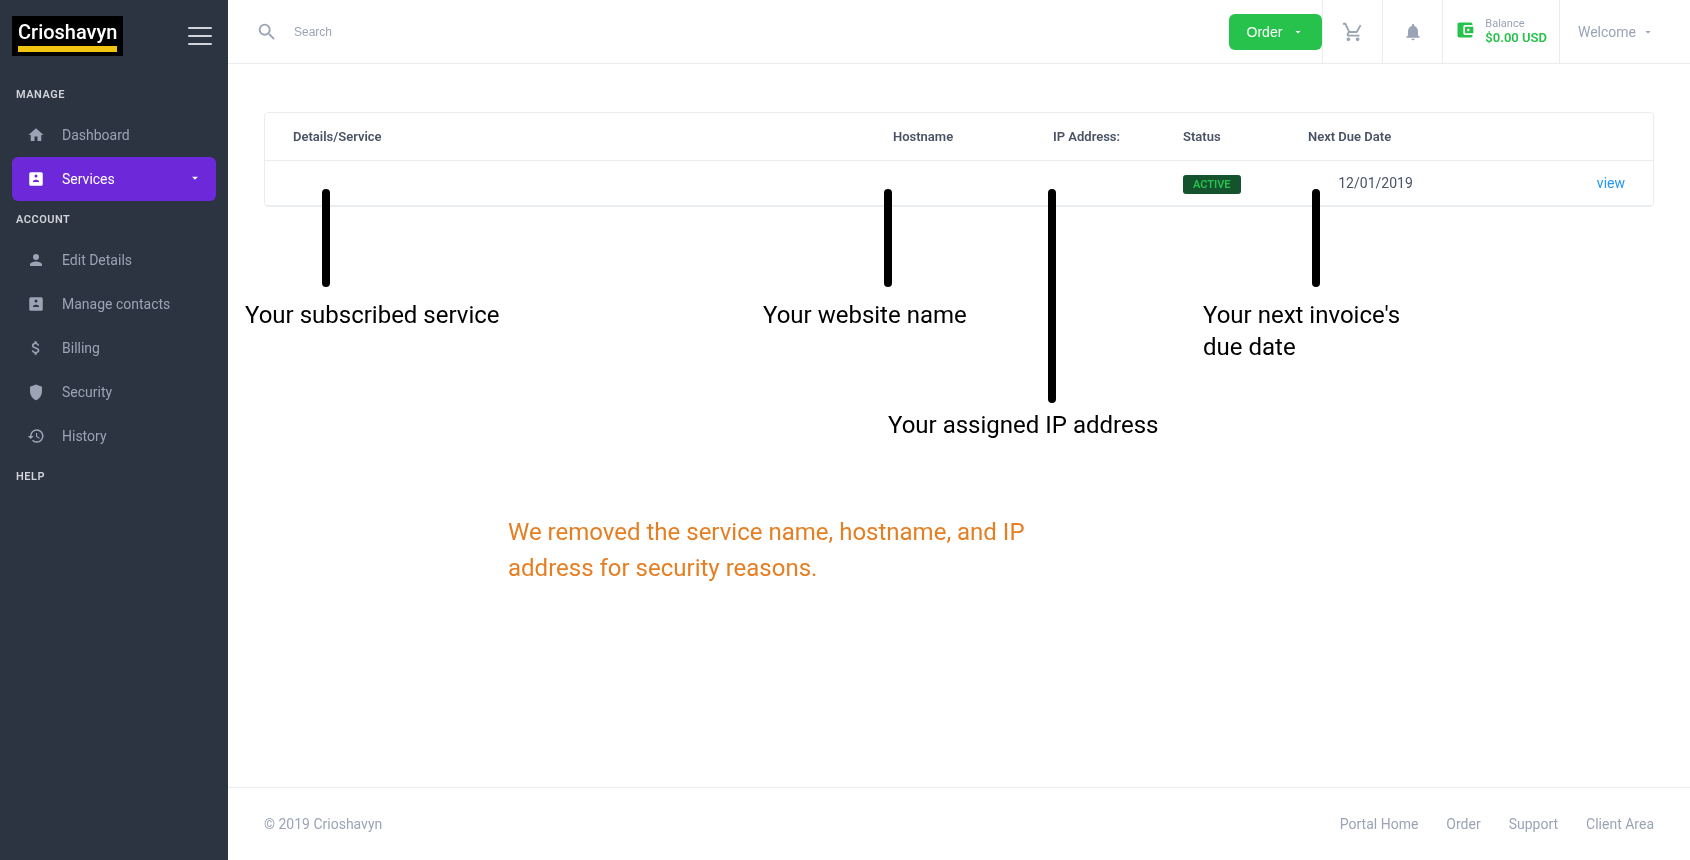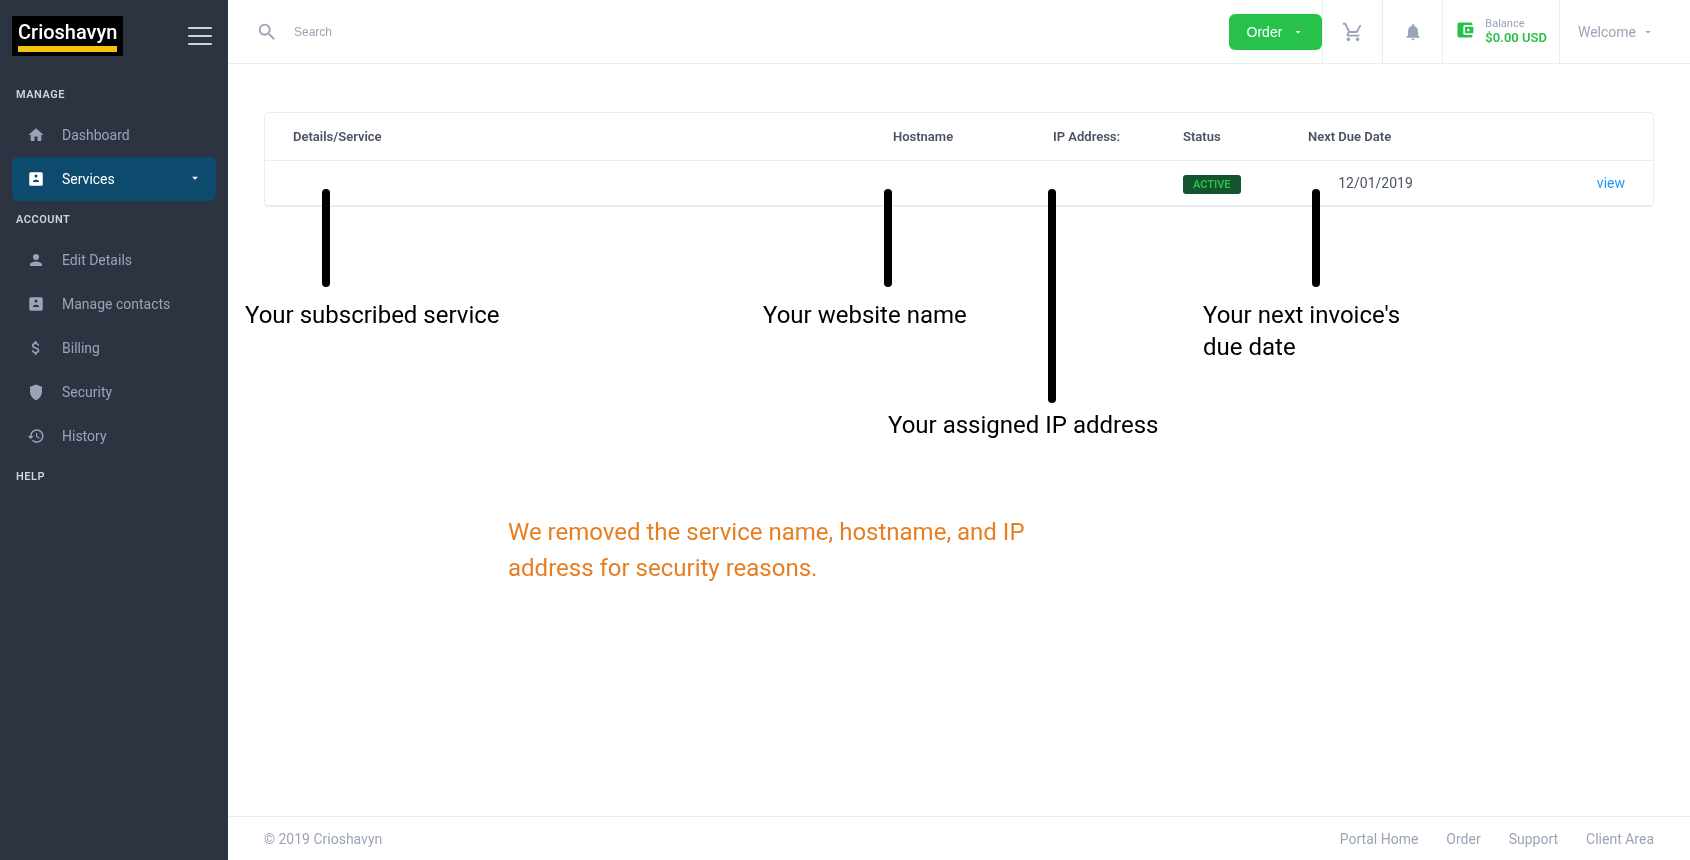--- a/index.html
+++ b/index.html
@@ -12,21 +12,21 @@
     .sidebar-header { display: flex; align-items: center; justify-content: space-between; padding: 8px 16px 20px 12px; }
     .logo { background: #000; padding: 4px 6px; display: inline-block; }
     .logo-text { color: #fff; font-size: 20px; font-weight: 500; }
     .logo-sub { background: #f1c40f; height: 6px; margin-top: 2px; }
     .hamburger { width: 24px; height: 18px; display: flex; flex-direction: column; justify-content: space-between; cursor: pointer; }
     .hamburger span { height: 2px; background: #d0d4da; border-radius: 1px; }
     
     .sidebar-section { padding: 0 12px; }
     .section-title { font-size: 11px; font-weight: 600; letter-spacing: 0.5px; color: #d0d4da; padding: 12px 4px 12px 4px; }
     .sidebar-item { display: flex; align-items: center; padding: 12px 14px; border-radius: 6px; cursor: pointer; color: #9aa4b5; font-size: 14px; }
-    .sidebar-item.active { background: #0c4a6e; color: #fff; }
+    .sidebar-item.active { background: #6d28d9; color: #fff; }
     .sidebar-item .icon { width: 20px; height: 20px; margin-right: 16px; display: flex; align-items: center; justify-content: center; }
     .sidebar-item.active .chevron { margin-left: auto; }
     
     
     .main { flex: 1; display: flex; flex-direction: column; background: #fff; }
     
     
     .header { height: 64px; display: flex; align-items: center; padding: 0 16px 0 28px; border-bottom: 1px solid #eaedf0; }
     .search-wrap { display: flex; align-items: center; flex: 1; }
     .search-icon { width: 22px; height: 22px; color: #9aa4b5; margin-right: 16px; }
@@ -61,21 +61,21 @@
     .td-act { flex: 1; text-align: right; }
     .badge { background: #14532d; color: #27c24c; padding: 3px 10px; border-radius: 3px; font-size: 11px; font-weight: 600; }
     .view-link { color: #2196f3; cursor: pointer; }
     
     
     .anno-line { position: absolute; background: #000; width: 8px; border-radius: 4px; }
     .anno-text { position: absolute; font-size: 24px; color: #000; line-height: 1.35; }
     .anno-notice { position: absolute; font-size: 24px; color: #e67e22; line-height: 1.5; }
     
     
-    .footer { height: 44px; border-top: 1px solid #eaedf0; display: flex; align-items: center; justify-content: space-between; padding: 0 36px; font-size: 14px; color: #9aa4b5; }
+    .footer { height: 73px; border-top: 1px solid #eaedf0; display: flex; align-items: center; justify-content: space-between; padding: 0 36px; font-size: 14px; color: #9aa4b5; }
     .footer-links { display: flex; gap: 28px; }
     .footer-links span { cursor: pointer; }
     
     svg { fill: currentColor; }
   </style>
 </head>
 <body>
 
 <div class="container">
 

